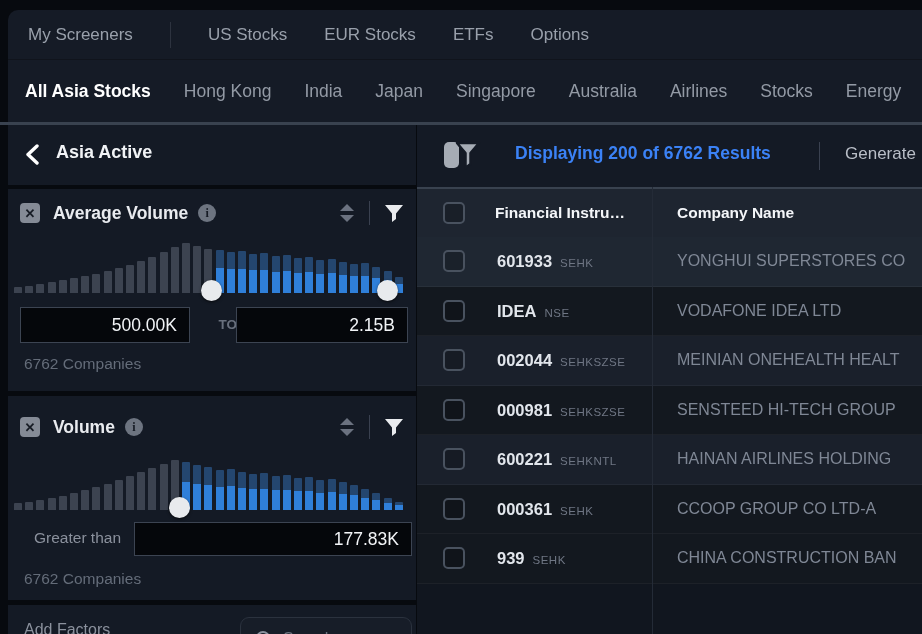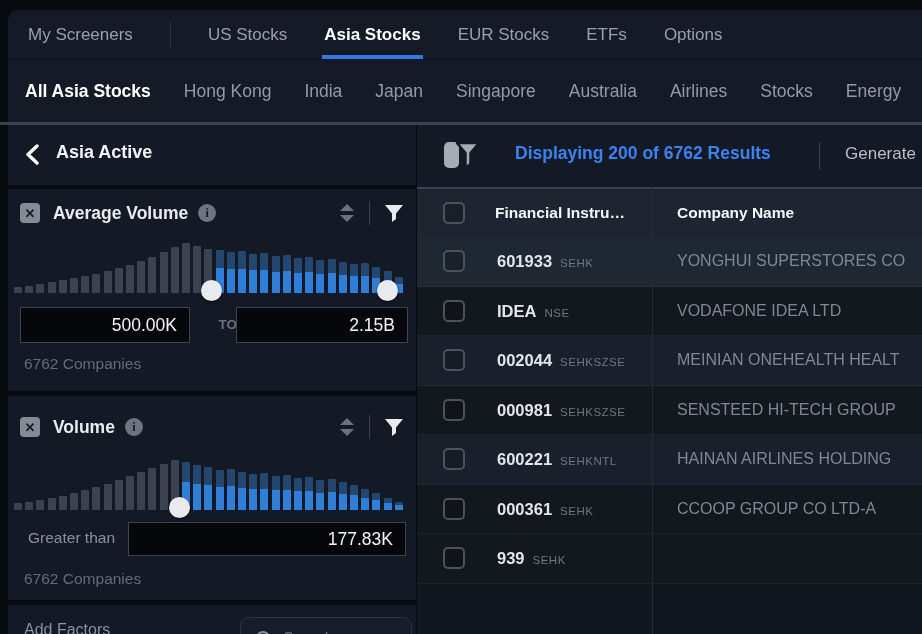--- a/index.html
+++ b/index.html
@@ -56,21 +56,21 @@
 
   .num-input { background:#05070b; border:1px solid #3c4452; color:#f2f4f7; font-size:17.5px;
                text-align:right; padding-right:12px; font-family:"Liberation Sans", sans-serif; }
   .range-row { position:absolute; left:12px; top:118px; width:388px; height:36px; }
   .inp-min { position:absolute; left:0; top:0; width:170px; height:36px; }
   .to-label { position:absolute; left:183px; top:10px; width:34px; text-align:right;
               color:#69707d; font-size:13.5px; font-weight:700; }
   .inp-max { position:absolute; left:216px; top:0; width:172px; height:36px; }
   .companies { position:absolute; left:16px; color:#646c79; font-size:15.5px; }
   .sec-avg .companies { top:166px; } .sec-vol .companies { top:174px; }
-  .gt-row { position:absolute; left:20px; top:126px; width:386px; height:22px; }
+  .gt-row { position:absolute; left:26px; top:126px; width:386px; height:22px; }
   .gt-label { position:absolute; left:0; top:7px; color:#8b919d; font-size:15.5px; }
   .inp-gt { position:absolute; left:100px; top:0; width:278px; height:34px; }
 
   .lp-footer { position:relative; height:32px; background:#141a25; }
   .add-label { position:absolute; left:16px; top:16px; color:#8b919d; font-size:16px; }
   .search-pill { position:absolute; left:232px; top:12px; width:172px; height:44px;
                  background:#171d28; border:1px solid #2b323e; border-radius:9px;
                  display:flex; align-items:center; padding:0 14px; gap:9px; cursor:text; }
   .search-txt { color:#6c7480; font-size:16px; }
 
@@ -104,21 +104,20 @@
 </style>
 </head>
 <body>
 
 <div id="stage">
 
   <div class="tabrow" id="tabrow">
       <div class="tab">My Screeners</div>
       <div class="tab-sep"></div>
       <div class="tab">US Stocks</div>
-      <div class="tab active">Asia Stocks</div>
       <div class="tab">EUR Stocks</div>
       <div class="tab">ETFs</div>
       <div class="tab">Options</div>
     </div>
 
   <div class="subnav" id="subnav">
       <div class="snav active">All Asia Stocks</div>
       <div class="snav">Hong Kong</div>
       <div class="snav">India</div>
       <div class="snav">Japan</div>
@@ -325,16 +324,17 @@
           <div class="cell-company">HAINAN AIRLINES HOLDING</div>
         </div>
         <div class="row even">
           <div class="cb"></div>
           <div class="cell-instr"><span class="ticker">000361</span><span class="exch">SEHK</span></div>
           <div class="cell-company">CCOOP GROUP CO LTD-A</div>
         </div>
         <div class="row even">
           <div class="cb"></div>
           <div class="cell-instr"><span class="ticker">939</span><span class="exch">SEHK</span></div>
+          <div class="cell-company">CHINA CONSTRUCTION BAN</div>
         </div>
       </div>
   </div>
 </div>
 
 </body></html>

